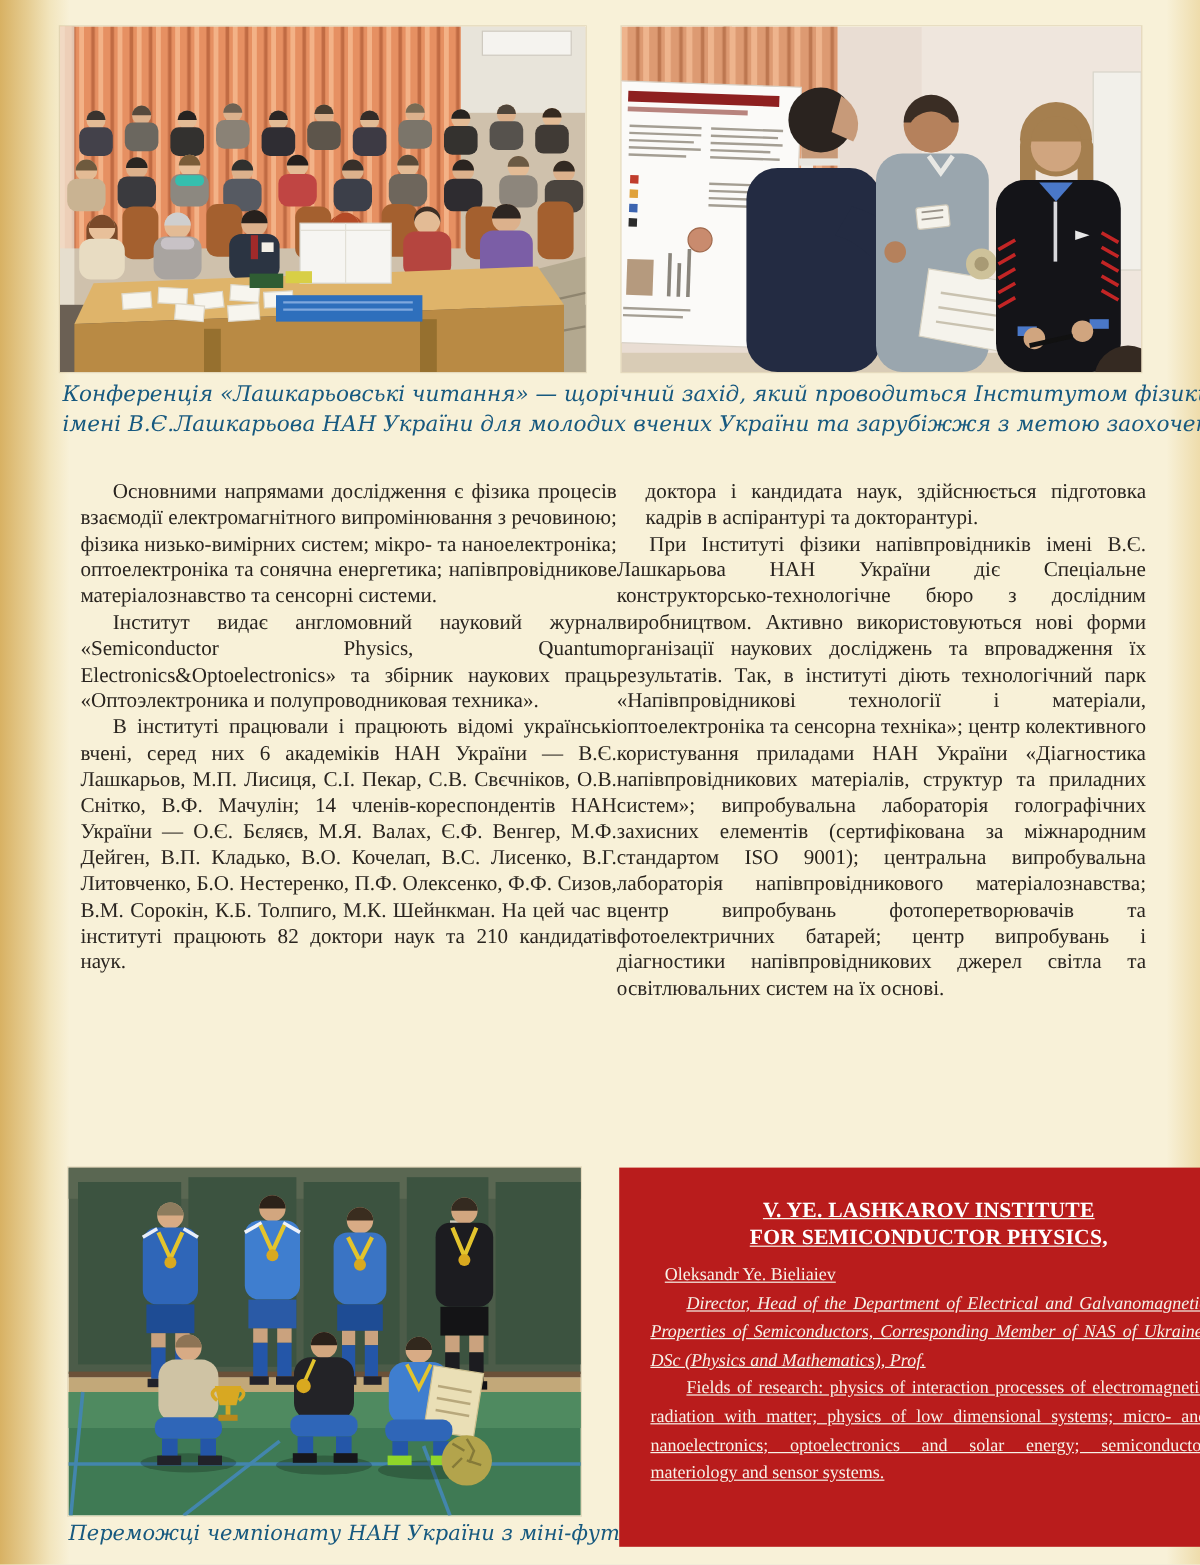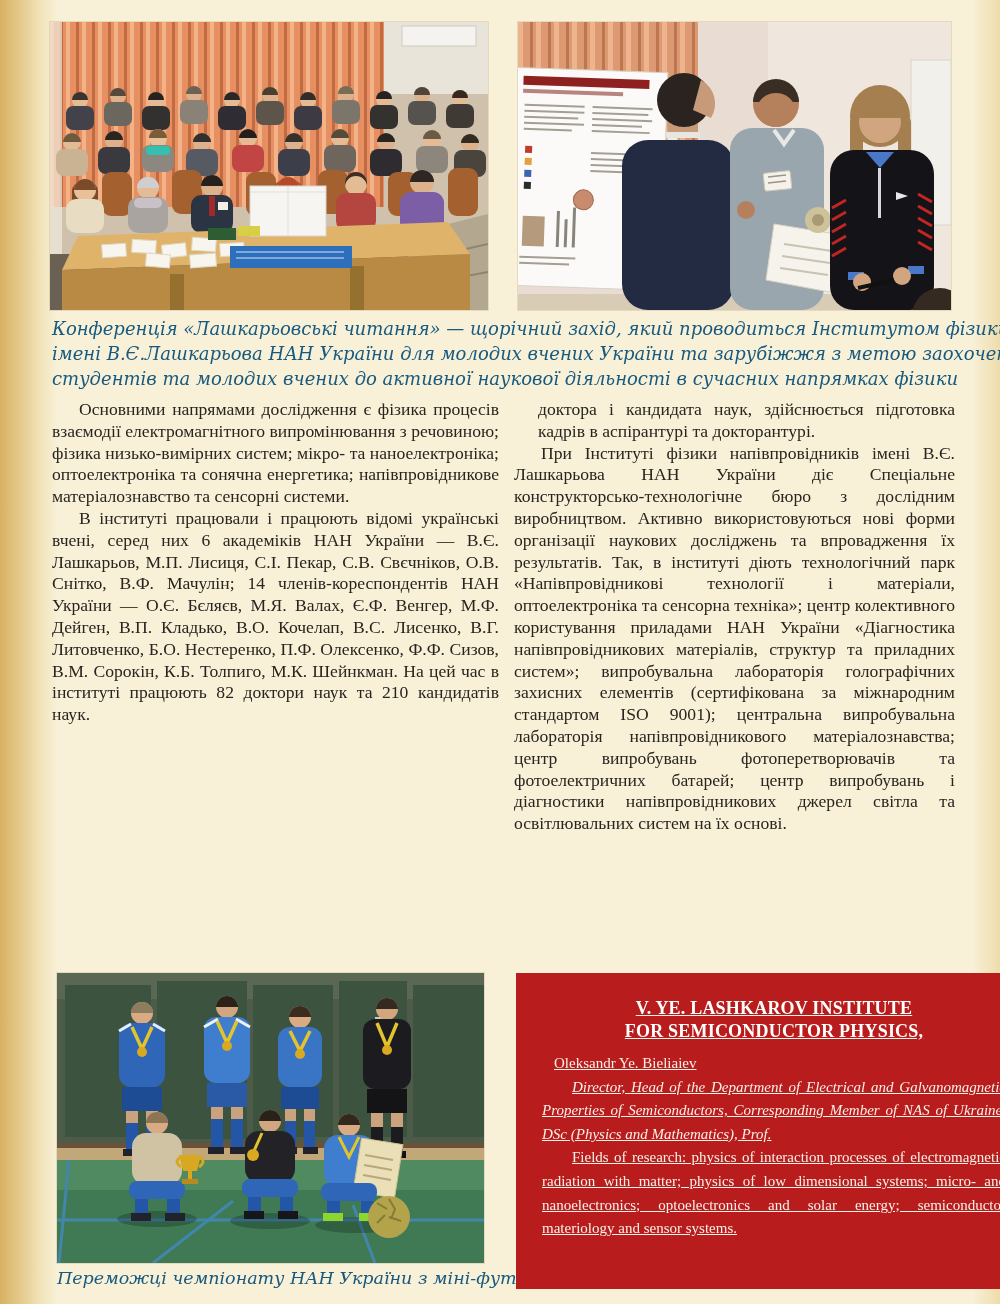--- a/index.html
+++ b/index.html
@@ -12,21 +12,21 @@
     background:linear-gradient(90deg,#d8b163 0%,#e6cd92 40%,#f2e5bd 72%,rgba(248,241,216,0) 100%);}
   .gold-right{position:absolute;right:0;top:0;bottom:0;width:28px;
     background:linear-gradient(270deg,#eedcab 0%,rgba(248,241,216,0) 100%);}
   .photo{position:absolute;box-shadow:0 0 0 1px rgba(120,90,40,.15);}
   .photo svg{display:block;}
   .caption{position:absolute;font-family:"DejaVu Serif",serif;font-style:italic;
     color:#17597f;text-align:center;font-size:18px;line-height:25px;}
   .caption div{white-space:nowrap;}
   .col{position:absolute;top:399px;font-size:17.6px;line-height:21.8px;
     color:#29241f;text-align:justify;}
-  .col-left{left:52px;width:447px;}
+  .col-left{left:67px;width:447px;}
   .col-right{left:514px;width:441px;}
   .col p{margin:0;text-indent:27px;}
   .col p.noindent{text-indent:0;margin-left:24px;}
   .infobox{position:absolute;left:516px;top:973px;width:516px;height:316px;
     background:#b91c1c;box-sizing:border-box;padding:24px 26px 0 26px;color:#f7f2e8;text-decoration:underline;}
   .infobox h2{margin:0 0 9px 0;font-size:18px;line-height:23px;text-align:center;
     color:#ffffff;font-weight:bold;letter-spacing:.2px;}
   .infobox h2 span{display:block;}
   .infobox p{margin:0;font-size:15px;line-height:23.6px;text-align:justify;}
   .ib-name{text-indent:12px;}
@@ -345,25 +345,25 @@
           <circle cx="384" cy="254" r="9" fill="#d0a57f"></circle>
         <path d="M340,266 l36,-8" stroke="#111" stroke-width="4"></path>
       </g>
       <circle cx="422" cy="294" r="28" fill="#352a22"></circle>
     </svg>
   </figure>
 
   <div class="caption" style="left:52px;width:896px;top:316px;">
     <div>Конференція «Лашкарьовські читання» — щорічний захід, який проводиться Інститутом фізики напівпровідників</div>
     <div>імені В.Є.Лашкарьова НАН України для молодих вчених України та зарубіжжя з метою заохочення аспірантів,</div>
-    <div>студентів та молодих вчених до активної наукової діяльності в сучасних напрямках фізики</div>
   </div>
 
   <div class="col col-left">
     <p>Основними напрямами дослідження є фізика процесів взаємодії електромагнітного випромінювання з речовиною; фізика низько-вимірних систем; мікро- та наноелектроніка; оптоелектроніка та сонячна енергетика; напівпровідникове матеріалознавство та сенсорні системи.</p>
+    <p>Інститут видає англомовний науковий журнал «Semiconductor Physics, Quantum Electronics&amp;Optoelectronics» та збірник наукових праць «Оптоэлектроника и полупроводниковая техника».</p>
     <p>В інституті працювали і працюють відомі українські вчені, серед них 6 академіків НАН України — В.Є. Лашкарьов, М.П. Лисиця, С.І. Пекар, С.В. Свєчніков, О.В. Снітко, В.Ф. Мачулін; 14 членів-кореспондентів НАН України — О.Є. Бєляєв, М.Я. Валах, Є.Ф. Венгер, М.Ф. Дейген, В.П. Кладько, В.О. Кочелап, В.С. Лисенко, В.Г. Литовченко, Б.О. Нестеренко, П.Ф. Олексенко, Ф.Ф. Сизов, В.М. Сорокін, К.Б. Толпиго, М.К. Шейнкман. На цей час в інституті працюють 82 доктори наук та 210 кандидатів наук.</p>
   </div>
   <div class="col col-right">
     <p class="noindent">доктора і кандидата наук, здійснюється підготовка кадрів в аспірантурі та докторантурі.</p>
     <p>При Інституті фізики напівпровідників імені В.Є. Лашкарьова НАН України діє Спеціальне конструкторсько-технологічне бюро з дослідним виробництвом. Активно використовуються нові форми організації наукових досліджень та впровадження їх результатів. Так, в інституті діють технологічний парк «Напівпровідникові технології і матеріали, оптоелектроніка та сенсорна техніка»; центр колективного користування приладами НАН України «Діагностика напівпровідникових матеріалів, структур та приладних систем»; випробувальна лабораторія голографічних захисних елементів (сертифікована за міжнародним стандартом ISO 9001); центральна випробувальна лабораторія напівпровідникового матеріалознавства; центр випробувань фотоперетворювачів та фотоелектричних батарей; центр випробувань і діагностики напівпровідникових джерел світла та освітлювальних систем на їх основі.</p>
   </div>
 
   <figure class="photo" style="left:57px;top:973px;width:427px;height:290px;margin:0;">
     <svg viewBox="0 0 427 290" width="427" height="290">
       <rect width="427" height="172" fill="#4c5c49"></rect>

